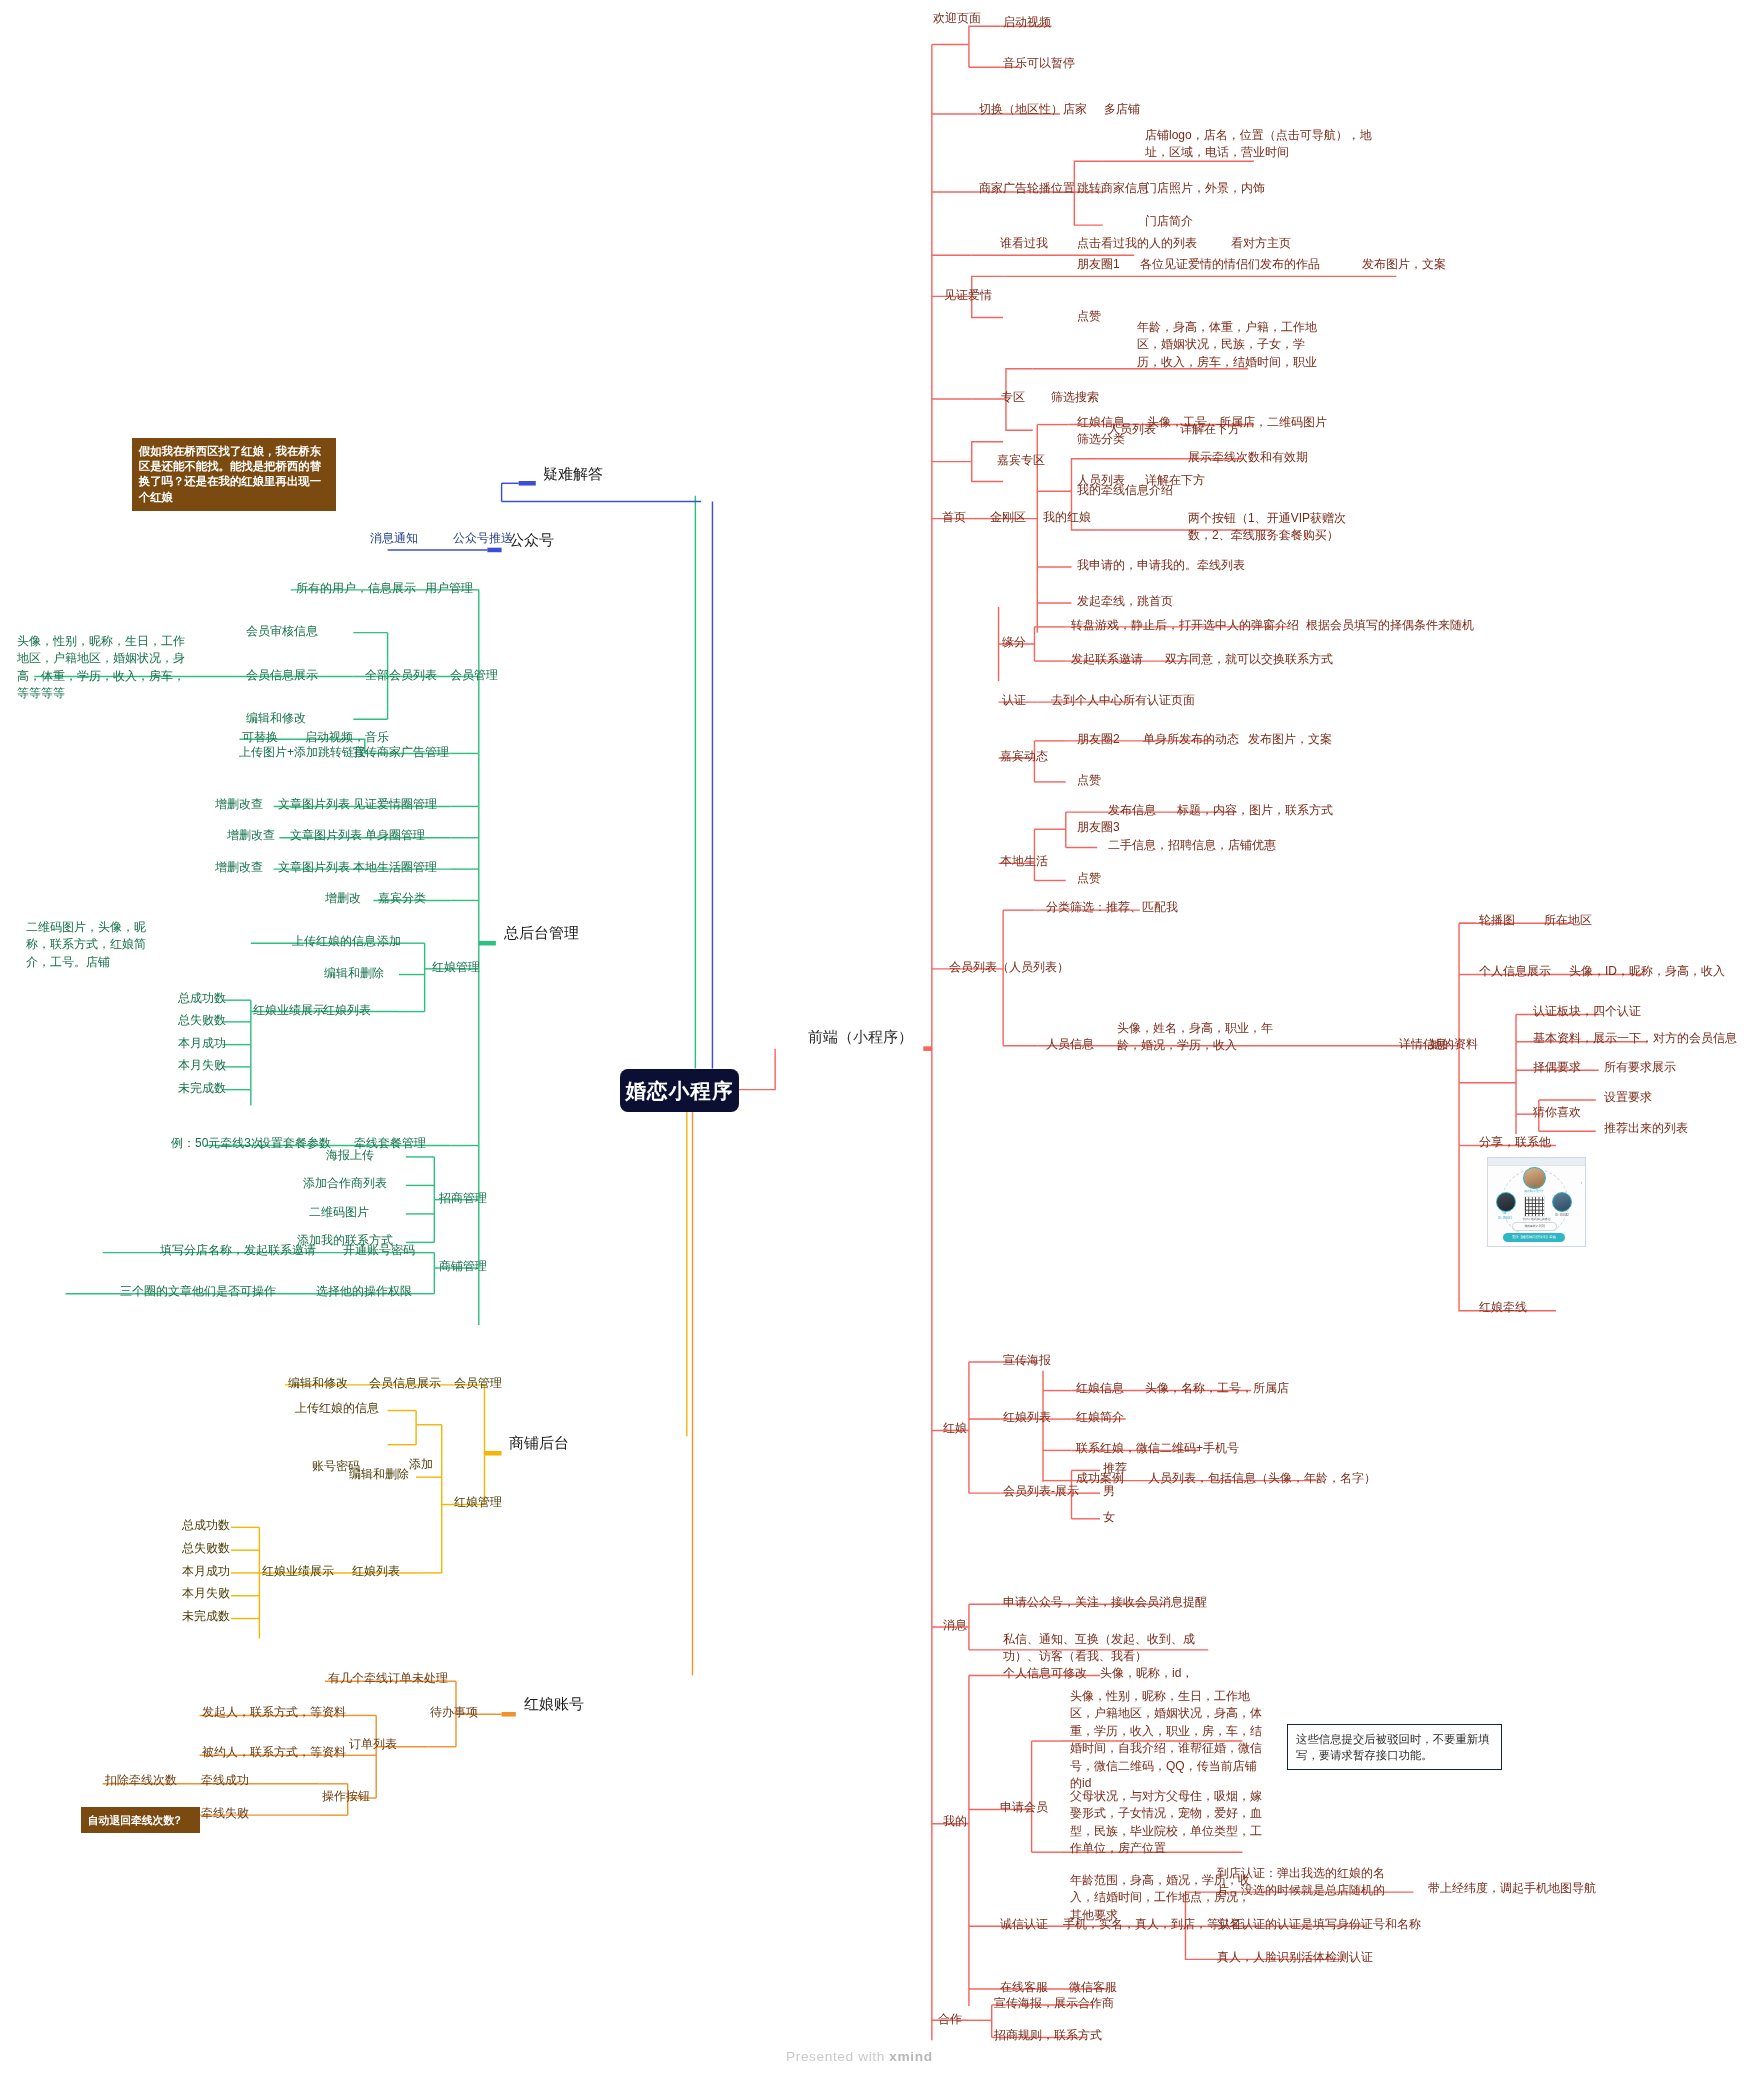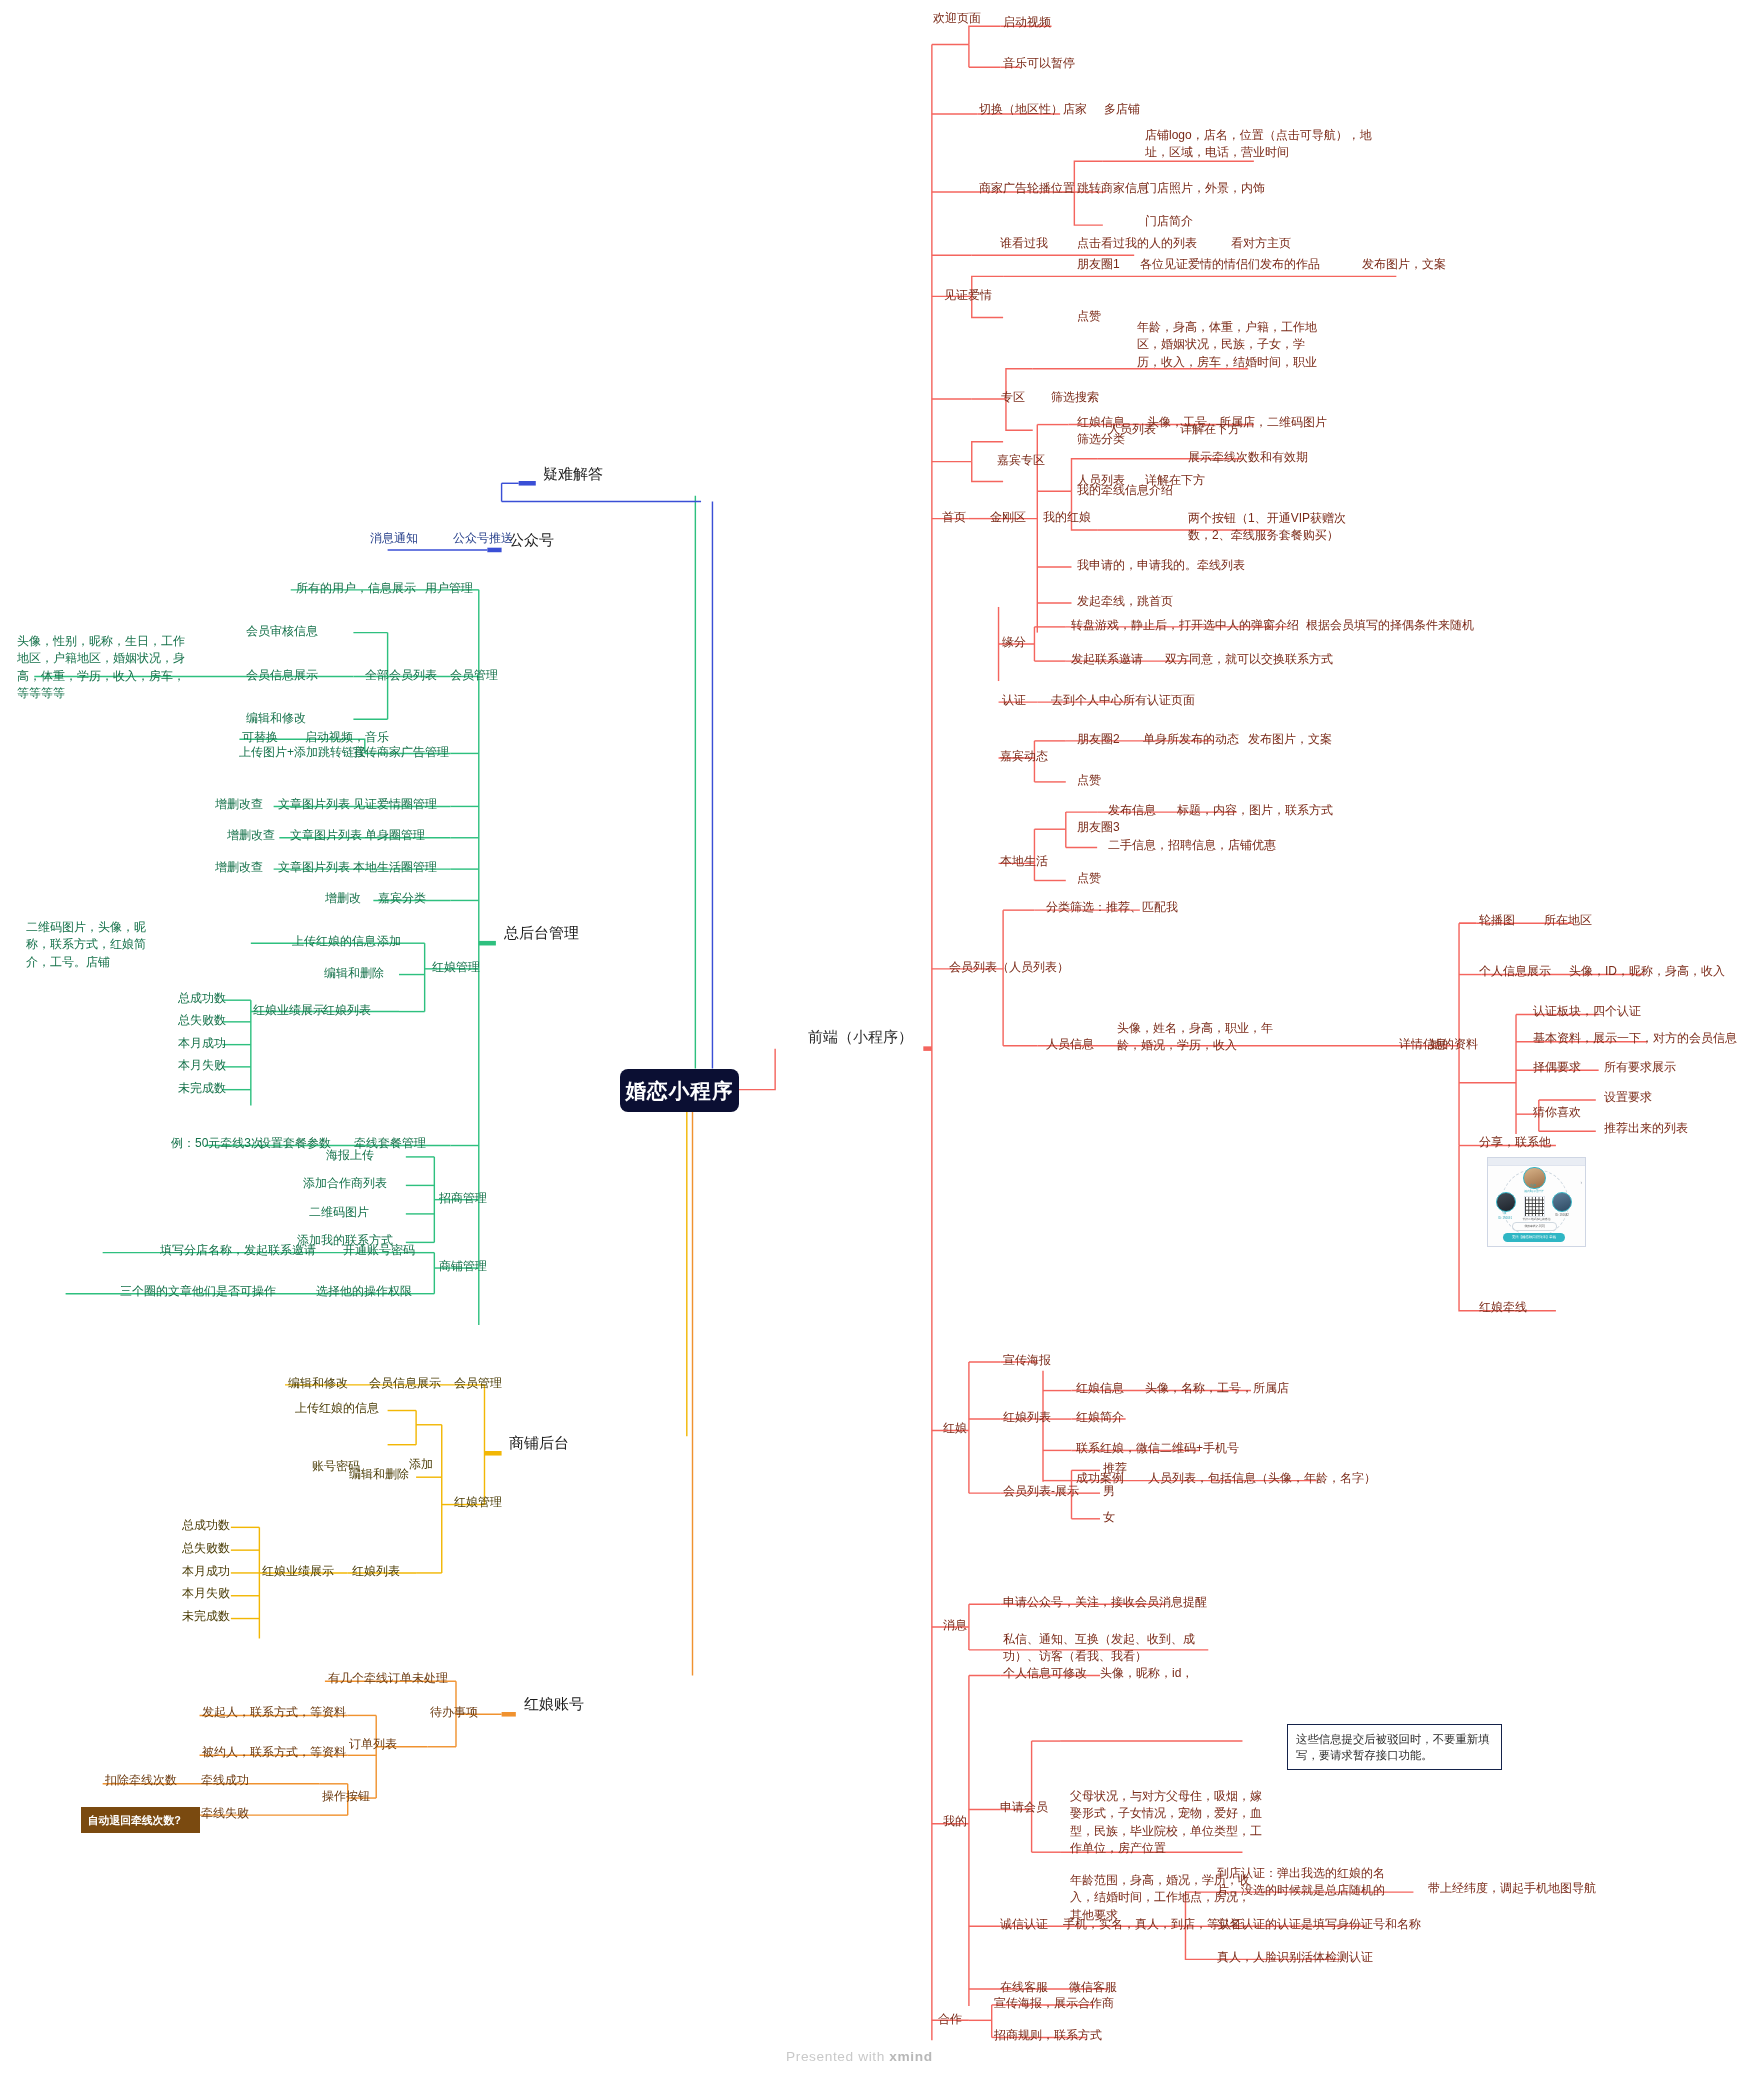--- a/index.html
+++ b/index.html
@@ -380,20 +380,21 @@
     <span>婚恋小程序</span>
   </div>
 
   <div class="node branch b-red" style="left:808px;top:1026px;">前端（小程序）</div>
   <div class="node branch b-green" style="left:504px;top:922px;">总后台管理</div>
   <div class="node branch b-yellow" style="left:509px;top:1432px;">商铺后台</div>
   <div class="node branch b-orange" style="left:524px;top:1693px;">红娘账号</div>
   <div class="node branch b-blue" style="left:509px;top:529px;">公众号</div>
   <div class="node branch b-blue" style="left:543px;top:463px;">疑难解答</div>
 
+  <div class="node sticky" style="left:132px;top:438px;width:190px;">假如我在桥西区找了红娘，我在桥东区是还能不能找。能找是把桥西的替换了吗？还是在我的红娘里再出现一个红娘</div>
   <div class="node sticky" style="left:81px;top:1807px;width:105px;font-size:10.8px;">自动退回牵线次数?</div>
   <div class="node callout" style="left:1287px;top:1724px;width:197px;">这些信息提交后被驳回时，不要重新填写，要请求暂存接口功能。</div>
 
   <div class="node t c-blue" style="left:370px;top:530px;">消息通知</div>
   <div class="node t c-blue" style="left:453px;top:530px;">公众号推送</div>
 
   <div class="node t c-red" style="left:933px;top:9.7px;">欢迎页面</div>
   <div class="node t c-red" style="left:1003px;top:13.7px;">启动视频</div>
   <div class="node t c-red" style="left:1003px;top:55px;">音乐可以暂停</div>
 
@@ -520,20 +521,21 @@
   <div class="node t c-red" style="left:1103px;top:1509px;">女</div>
 
   <div class="node t c-red" style="left:943px;top:1617px;">消息</div>
   <div class="node t c-red" style="left:1003px;top:1594px;">申请公众号，关注，接收会员消息提醒</div>
   <div class="node t c-red" style="left:1003px;top:1631px;width:197px;">私信、通知、互换（发起、收到、成功）、访客（看我、我看）</div>
 
   <div class="node t c-red" style="left:943px;top:1813px;">我的</div>
   <div class="node t c-red" style="left:1003px;top:1665px;">个人信息可修改</div>
   <div class="node t c-red" style="left:1100px;top:1665px;">头像，昵称，id，</div>
   <div class="node t c-red" style="left:1000px;top:1799px;">申请会员</div>
+  <div class="node t c-red" style="left:1070px;top:1688px;width:194px;">头像，性别，昵称，生日，工作地区，户籍地区，婚姻状况，身高，体重，学历，收入，职业，房，车，结婚时间，自我介绍，谁帮征婚，微信号，微信二维码，QQ，传当前店铺的id</div>
   <div class="node t c-red" style="left:1070px;top:1788px;width:194px;">父母状况，与对方父母住，吸烟，嫁娶形式，子女情况，宠物，爱好，血型，民族，毕业院校，单位类型，工作单位，房产位置</div>
   <div class="node t c-red" style="left:1070px;top:1872px;width:182px;">年龄范围，身高，婚况，学历，收入，结婚时间，工作地点，房况，其他要求</div>
   <div class="node t c-red" style="left:1000px;top:1916px;">诚信认证</div>
   <div class="node t c-red" style="left:1063px;top:1916px;">手机，实名，真人，到店，等认证</div>
   <div class="node t c-red" style="left:1217px;top:1865px;width:188px;">到店认证：弹出我选的红娘的名片，没选的时候就是总店随机的</div>
   <div class="node t c-red" style="left:1428px;top:1880px;">带上经纬度，调起手机地图导航</div>
   <div class="node t c-red" style="left:1217px;top:1916px;">实名认证的认证是填写身份证号和名称</div>
   <div class="node t c-red" style="left:1217px;top:1949px;">真人，人脸识别活体检测认证</div>
   <div class="node t c-red" style="left:1000px;top:1979px;">在线客服</div>
   <div class="node t c-red" style="left:1069px;top:1979px;">微信客服</div>

